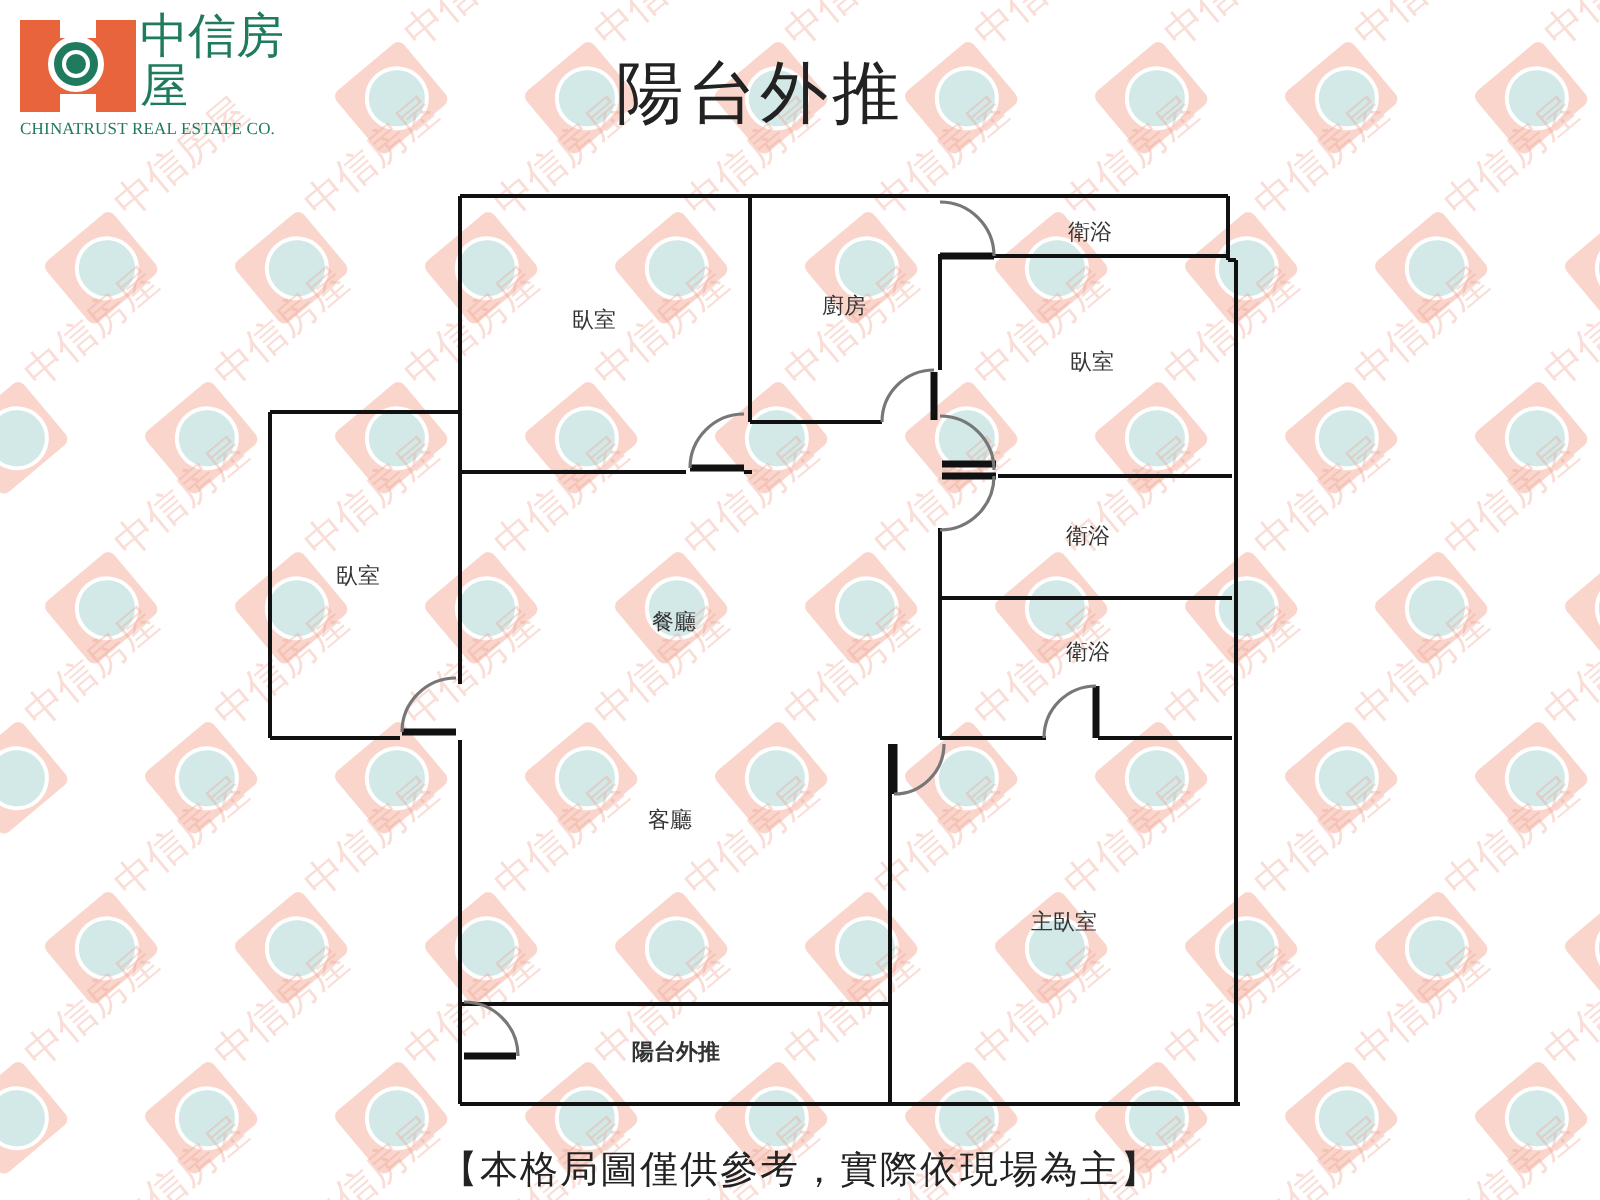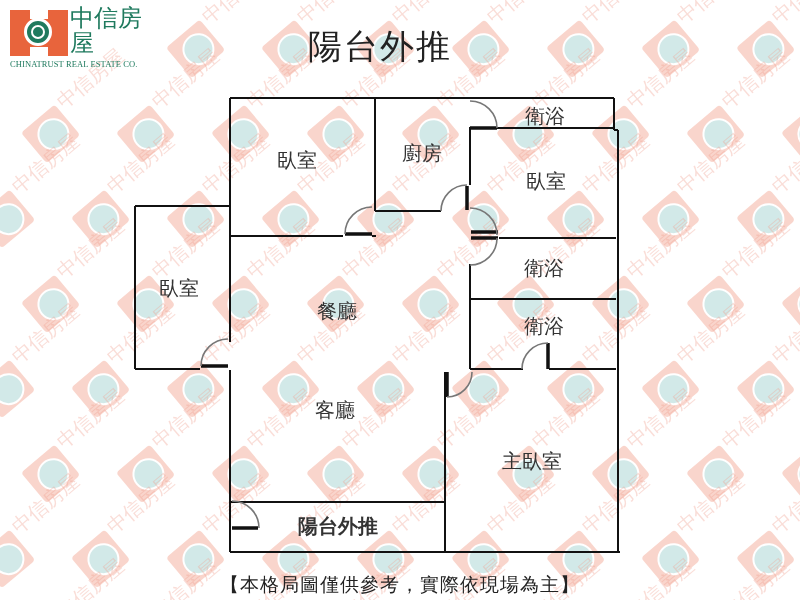--- a/index.html
+++ b/index.html
@@ -39,21 +39,21 @@
     content: ""; position: absolute; left: 4px; top: 4px; width: 14px; height: 14px; border-radius: 50%;
     border: 2px solid #ffffff; box-sizing: border-box;
   }
   .logo-cn { position: absolute; left: 60px; top: -4px; font-size: 24px; line-height: 25px; color: #1f7a5e; }
   .logo-en { position: absolute; left: 0px; top: 49px; font-size: 8.5px; color: #1f7a5e; letter-spacing: 0.1px; white-space: nowrap; font-family: "Liberation Serif", serif; }
   .title {
     position: absolute; left: 0; width: 760px; top: 24px; text-align: center; z-index: 2;
     font-size: 34px; color: #222; letter-spacing: 2px;
   }
   .plan { position: absolute; left: 0; top: 0; width: 800px; height: 600px; z-index: 1; }
-  .room-label { position: absolute; font-size: 20px; color: #333; z-index: 2; white-space: nowrap; transform: translate(-50%, -50%); }
+  .room-label { position: absolute; font-size: 11px; color: #333; z-index: 2; white-space: nowrap; transform: translate(-50%, -50%); }
   .footer {
     position: absolute; left: 0; width: 800px; top: 572px; text-align: center; z-index: 2;
     font-size: 19px; color: #222; letter-spacing: 1px;
   }
 </style>
 </head>
 <body>
 
 <div class="wm-layer" id="wm-layer">
     <div class="wm" style="left: 160px; top: -10px;">

